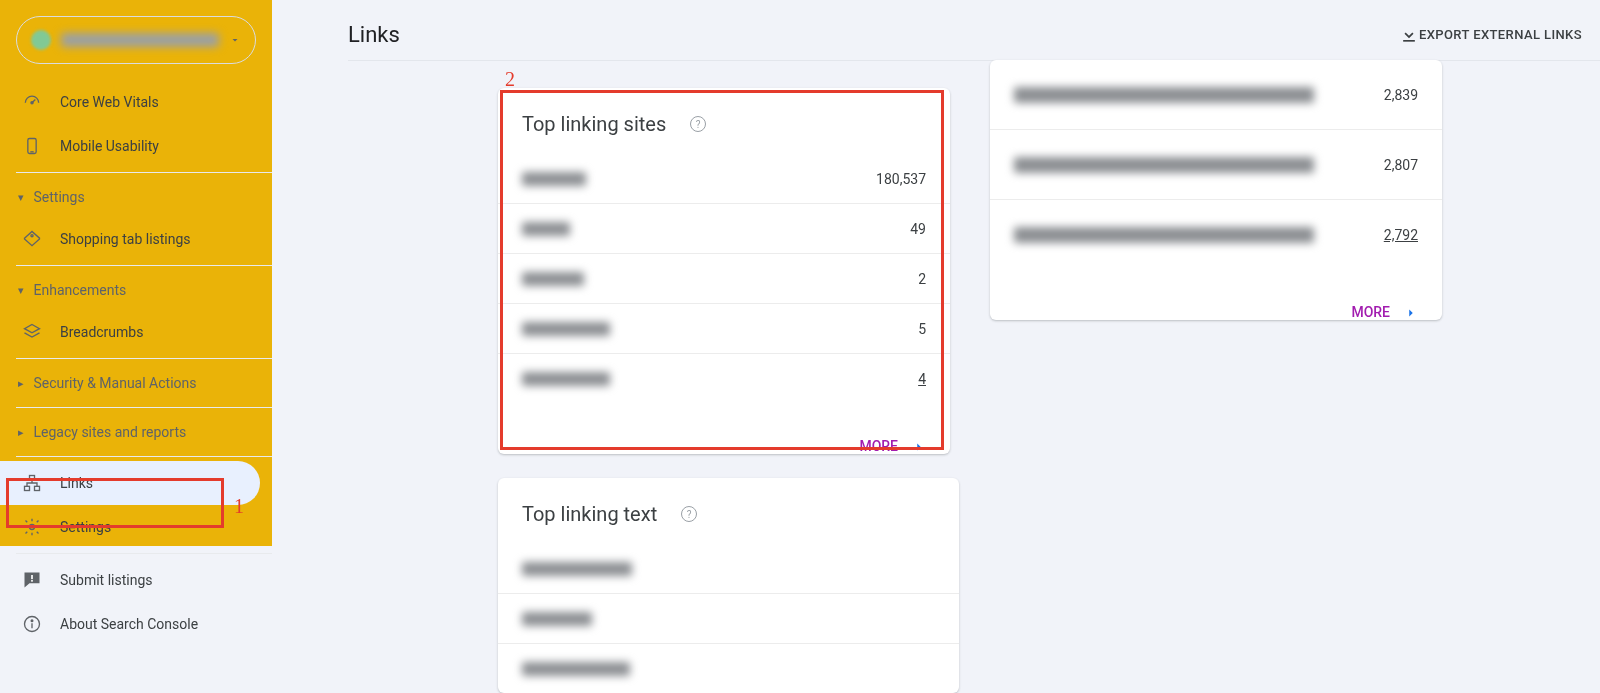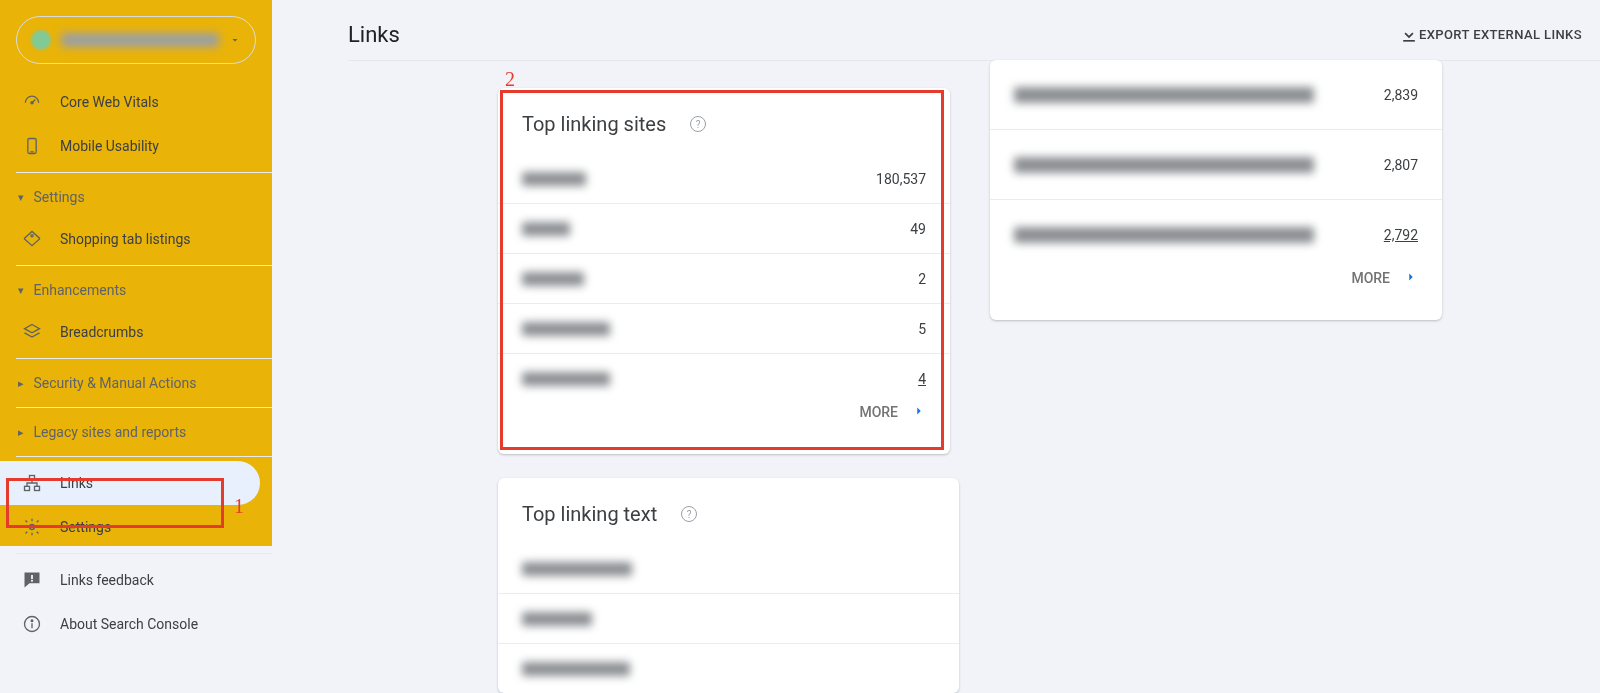--- a/index.html
+++ b/index.html
@@ -24,21 +24,21 @@
   .header-divider { position:absolute; left:348px; right:0; top:60px; height:1px; background:#e3e6ec; }
   .card { position:absolute; background:#fff; border-radius:6px; box-shadow:0 1px 2px rgba(60,64,67,.2),0 1px 3px rgba(60,64,67,.1); }
   .card-title-row { display:flex; align-items:center; gap:24px; padding:24px 24px 0 24px; }
   .card-title { font-size:20px; color:#3c4043; font-weight:400;}
   .help-circle { width:16px; height:16px; border:1.5px solid #9aa0a6; border-radius:50%; display:flex; align-items:center; justify-content:center; font-size:10px; color:#9aa0a6;}
   .table{ margin-top:18px;}
   .row { height:50px; display:flex; align-items:center; justify-content:space-between; padding:0 24px; border-bottom:1px solid #ececec; font-size:14px;}
   .row:last-child{border-bottom:none;text-decoration:underline;}
   .row .blur-label { height:14px; background:#8c8f93; border-radius:2px; filter: blur(4px); }
   .row .value { color:#3c4043; }
-  .more-row { height:50px; display:flex; align-items:flex-start; justify-content:flex-end; padding:0 24px; gap:14px; color:#737373; font-weight:500; font-size:14px; cursor:pointer;}
+  .more-row { height:50px; display:flex; align-items:flex-end; justify-content:flex-end; padding:0 24px; gap:14px; color:#a21caf; font-weight:500; font-size:14px; cursor:pointer;}
   .chev-right { color:#1a73e8; }
   .red-box-2 { position:absolute; border:3px solid #e43b2c; pointer-events:none; }
   .card-right .row { height:70px; }
   .card-right .row .blur-label{ height:16px; }
   svg { display:block; }
 </style>
 </head>
 <body>
 
 <div class="sidebar">
@@ -138,21 +138,21 @@
 
   <div class="divider"></div>
   <div class="nav-item">
     <span class="icon">
       <svg width="20" height="20" viewBox="0 0 24 24" fill="#5f6368">
           <path d="M3 3h18v13H9l-6 5V3z"></path>
           <rect x="11" y="6" width="2" height="5" fill="#fff"></rect>
           <rect x="11" y="12" width="2" height="2" fill="#fff"></rect>
         </svg>
     </span>
-    <span>Links feedback</span>
+    <span>Submit listings</span>
   </div>
   <div class="nav-item">
     <span class="icon">
       <svg width="20" height="20" viewBox="0 0 24 24" fill="none" stroke="#5f6368" stroke-width="1.6">
           <circle cx="12" cy="12" r="9"></circle>
           <line x1="12" y1="11" x2="12" y2="17"></line>
           <circle cx="12" cy="8" r="1" fill="#5f6368"></circle>
         </svg>
     </span>
     <span>About Search Console</span>

